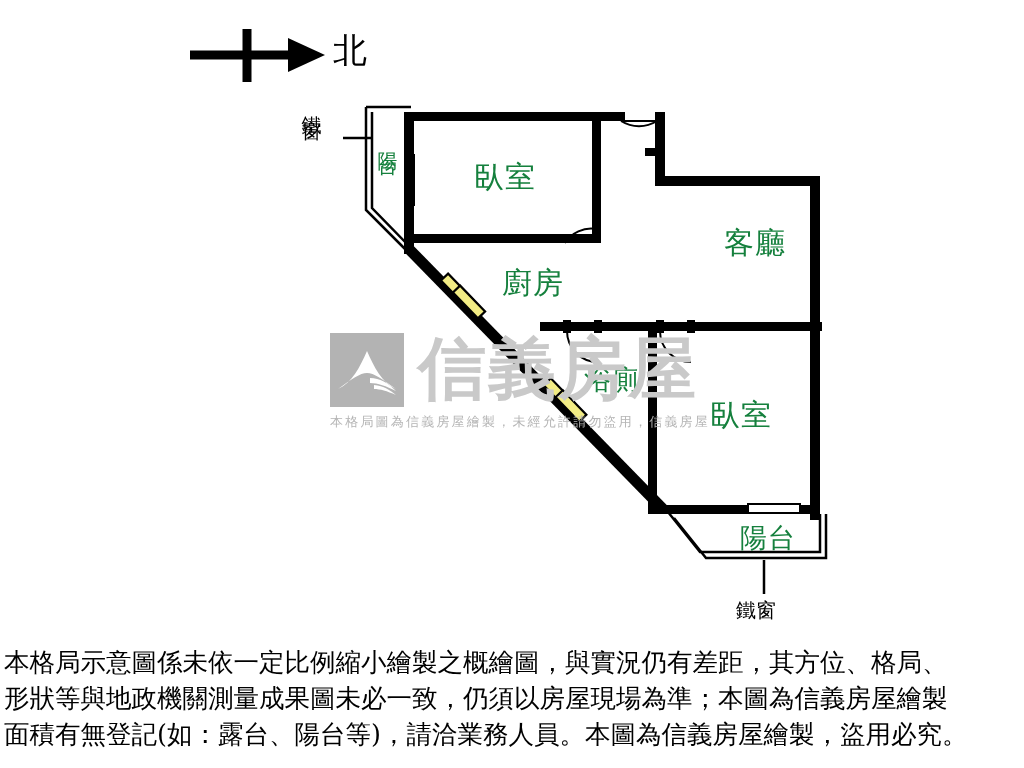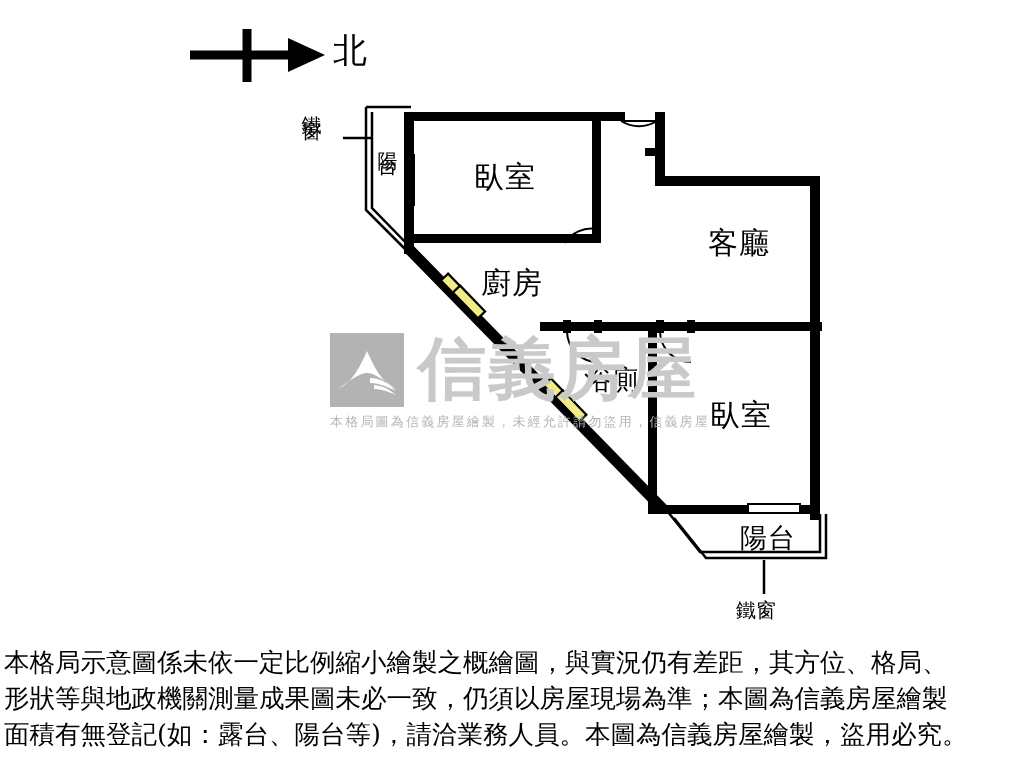--- a/index.html
+++ b/index.html
@@ -35,21 +35,21 @@
   .wm-text,
   .wm-note {
     position: absolute;
     white-space: nowrap;
     font-family: "DejaVu Sans", "Liberation Sans", sans-serif;
     line-height: 1;
   }
   .room-label {
     font-size: 30px;
     letter-spacing: 1px;
-    color: #000000;
+    color: #15803d;
   }
   .room-label.small {
     font-size: 27px;
   }
   .room-label.vertical {
     writing-mode: vertical-rl;
     font-size: 20px;
     letter-spacing: 3px;
   }
   .ext-label {
@@ -218,23 +218,23 @@
       <line x1="343" y1="138" x2="372" y2="138" stroke="#000" stroke-width="2.5"></line>
     </g>
     <g>
       <line x1="764" y1="560" x2="764" y2="594" stroke="#000" stroke-width="2.5"></line>
     </g>
 
   </svg>
 
   <div class="room-label" style="left:474px; top:162px;">臥室</div>
 
-  <div class="room-label" style="left:708px; top:228px;">客廳</div>
-
-  <div class="room-label" style="left:481px; top:268px;">廚房</div>
+  <div class="room-label" style="left:724px; top:228px;">客廳</div>
+
+  <div class="room-label" style="left:502px; top:268px;">廚房</div>
 
   <div class="room-label small" style="left:584px; top:366px;">浴廁</div>
 
   <div class="room-label" style="left:710px; top:400px;">臥室</div>
 
   <div class="room-label vertical" style="left:378px; top:137px;">陽台</div>
 
   <div class="room-label small" style="left:740px; top:524px;">陽台</div>
 
   <div class="ext-label stacked" style="left:302px; top:100px;">鐵窗</div>

